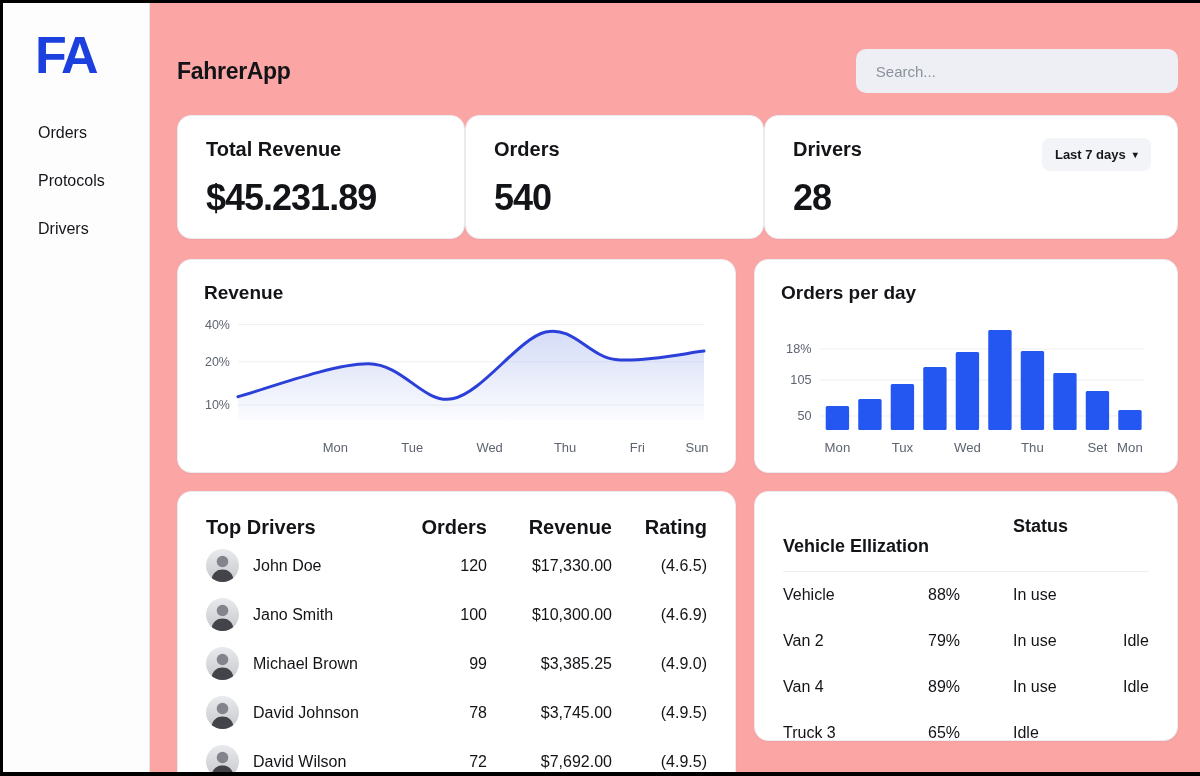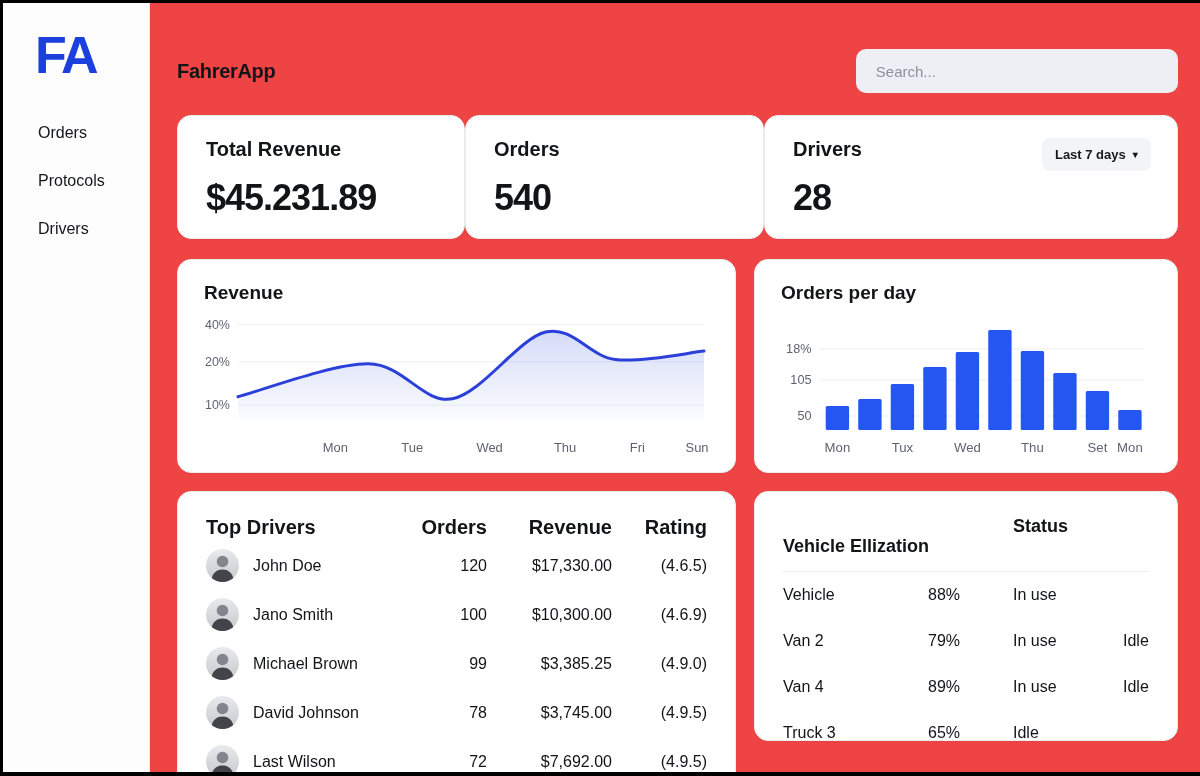--- a/index.html
+++ b/index.html
@@ -1,33 +1,33 @@
 <!DOCTYPE html>
 <html><head>
 <meta charset="utf-8">
 <style>
   * { box-sizing: border-box; margin: 0; padding: 0; }
   html,body { width:1200px; height:776px; overflow:hidden;
     font-family:"Liberation Sans", sans-serif; background:#f5f6f9; color:#131417; }
   .frame { width:1200px; height:776px; border-left:3px solid #000;
     border-top:3px solid #000; border-bottom:4px solid #000;
-    display:flex; overflow:hidden; background:#ef4444; }
+    display:flex; overflow:hidden; background:#fca5a5; }
 
   
   .sidebar { width:147px; flex:0 0 147px; background:#fdfdfe;
     border-right:1px solid #e7e8ec; }
   .logo { margin:24px 0 0 32px; font-size:52px; font-weight:800;
     letter-spacing:-3px; line-height:1.1; }
   .nav { margin-top:40px; list-style:none; }
   .nav li { margin:0 0 30px 35px; font-size:16px; color:#15161a; cursor:pointer; }
 
   
   .main { flex:1; padding:0 32px 0 27px; }
   .topbar { margin-top:46px; display:flex; align-items:center; justify-content:space-between; }
-  .app-title { font-size:20px; font-weight:700; letter-spacing:-0.3px; }
+  .app-title { font-size:23px; font-weight:700; letter-spacing:-0.3px; }
   .search { width:322px; height:44px; border:none; border-radius:10px;
     background:#edeff4; padding:0 20px; font-size:15px; color:#3a3f4a;
     font-family:"Liberation Sans", sans-serif; outline:none; }
   .search::placeholder { color:#8b919c; }
 
   
   .card { background:#ffffff; border:1px solid #eaecef; border-radius:14px;
     box-shadow:0 1px 2px rgba(16,24,40,.04); }
   .stats { margin-top:22px; display:flex; }
   .stat-card { height:124px; padding:22px 28px; position:relative; }
@@ -235,21 +235,21 @@
               <div class="num">(4.9.5)</div>
             </div>
             <div class="td-row">
               <div class="driver-name">
                 <div class="avatar">
                   <svg viewBox="0 0 33 33">
                     <circle cx="16.5" cy="12.5" r="5.8" fill="#84858c"></circle>
                     <path d="M5 33 C6 23.5 11 20.5 16.5 20.5 C22 20.5 27 23.5 28 33 Z" fill="#43444a"></path>
                   </svg>
                 </div>
-                <span>Last Wilson</span>
+                <span>David Wilson</span>
               </div>
               <div class="num">72</div>
               <div class="num">$7,692.00</div>
               <div class="num">(4.9.5)</div>
             </div>
           </div>
       </div>
 
       <div class="card vehicles-card">
         <div class="vh-head">

